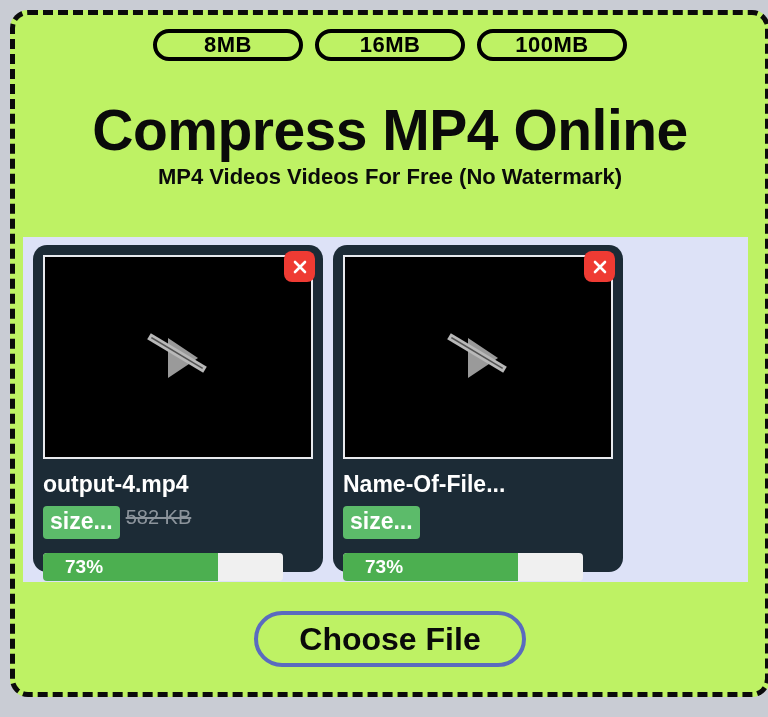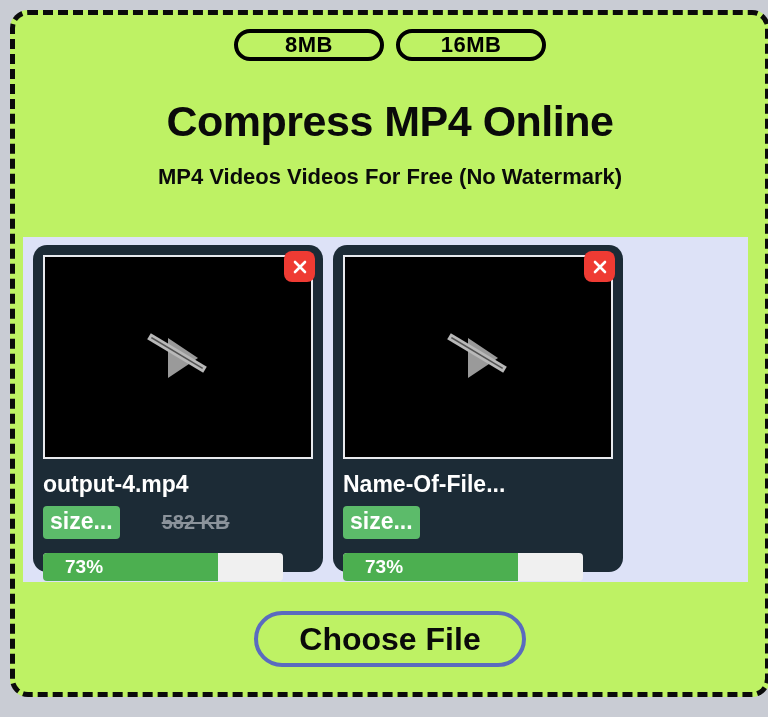--- a/index.html
+++ b/index.html
@@ -56,21 +56,21 @@
     cursor: pointer;
   }
 
   
   #title {
     position: absolute;
     top: 82px;
     left: 0;
     width: 100%;
     text-align: center;
-    font-size: 43px;
+    font-size: 57px;
     font-weight: bold;
     color: #0a0a0a;
     letter-spacing: -0.5px;
   }
   #subtitle {
     position: absolute;
     top: 148px;
     left: 0;
     width: 100%;
     text-align: center;
@@ -140,41 +140,39 @@
     margin-top: 12px;
     color: #ffffff;
     font-size: 23px;
     font-weight: bold;
     white-space: nowrap;
     overflow: hidden;
   }
   .size-row {
     margin-top: 8px;
     display: flex;
-    align-items: center;
     gap: 6px;
   }
   .size-badge {
     background: #5cbb6a;
     color: #ffffff;
     font-size: 23px;
     font-weight: bold;
     line-height: 1;
     padding: 4px 7px 6px 7px;
     border-radius: 4px;
     max-width: 92px;
     overflow: hidden;
     white-space: nowrap;
   }
   .orig-size {
     color: #8b939b;
     font-size: 20px;
-    font-weight: bold;
+    font-weight: normal;
     text-decoration: line-through;
-    margin-left: 36px;
   }
 
   .progress {
     margin-top: 14px;
     width: 240px;
     height: 28px;
     background: #f0f0f0;
     border-radius: 4px;
     overflow: hidden;
     position: relative;
@@ -222,20 +220,23 @@
 <body>
 
 <div id="app">
 
   <div id="pills">
     <div class="pill">
       <span>8MB</span>
     </div>
     <div class="pill">
       <span>16MB</span>
+    </div>
+    <div class="pill">
+      <span>100MB</span>
     </div>
   </div>
 
   <div id="title">Compress MP4 Online</div>
 
   <div id="subtitle">
     <div>MP4 Videos Videos For Free (No Watermark)</div>
   </div>
 
   <div id="file-list">

